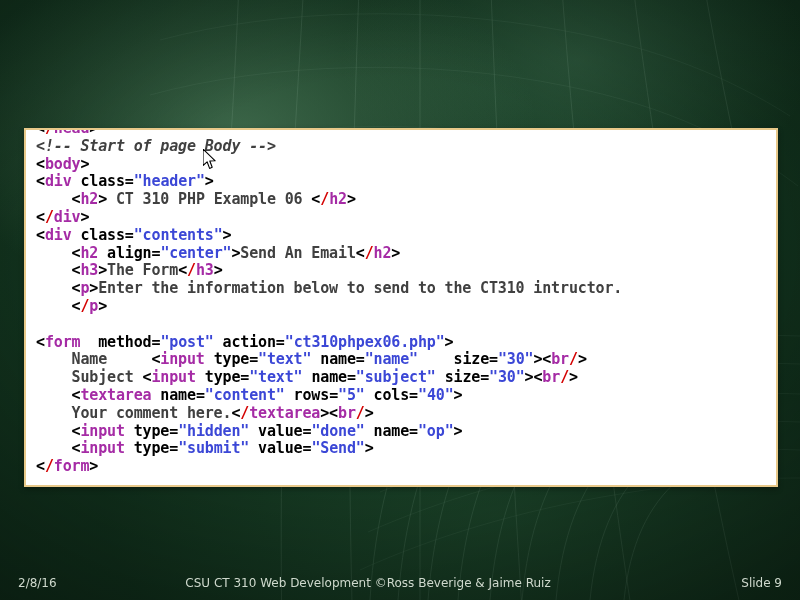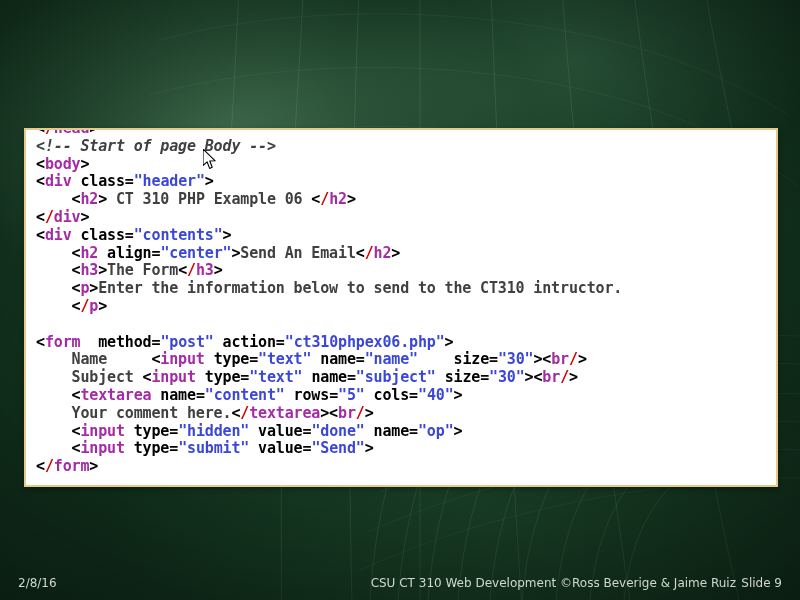--- a/index.html
+++ b/index.html
@@ -114,21 +114,21 @@
     position: absolute;
     left: 0;
     bottom: 6px;
     width: 800px;
     height: 18px;
     font-family: "DejaVu Sans", sans-serif;
     font-size: 12px;
     color: #cfd9cd;
   }
   .footer .date   { position: absolute; left: 18px;  top: 0; }
-  .footer .center { position: absolute; left: 0; width: 736px; text-align: right; top: 0; }
+  .footer .center { position: absolute; left: 0; width: 736px; text-align: center; top: 0; }
   .footer .slideno{ position: absolute; right: 18px; top: 0; }
 </style>
 </head>
 <body>
 
 <div class="slide">
 
   <svg class="web" viewBox="0 0 800 600" preserveAspectRatio="none">
     <g fill="none" stroke="#b9d8c4" stroke-width="0.9" opacity="0.45">
       <path d="M305,-40 C300,60 292,170 286,300 C282,400 280,500 282,640"></path>

